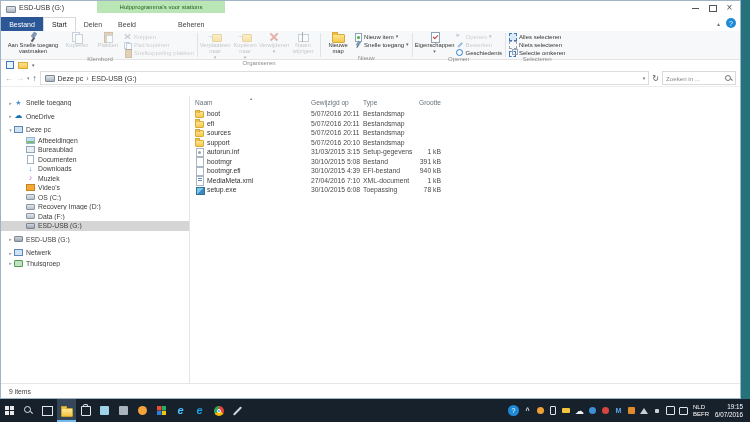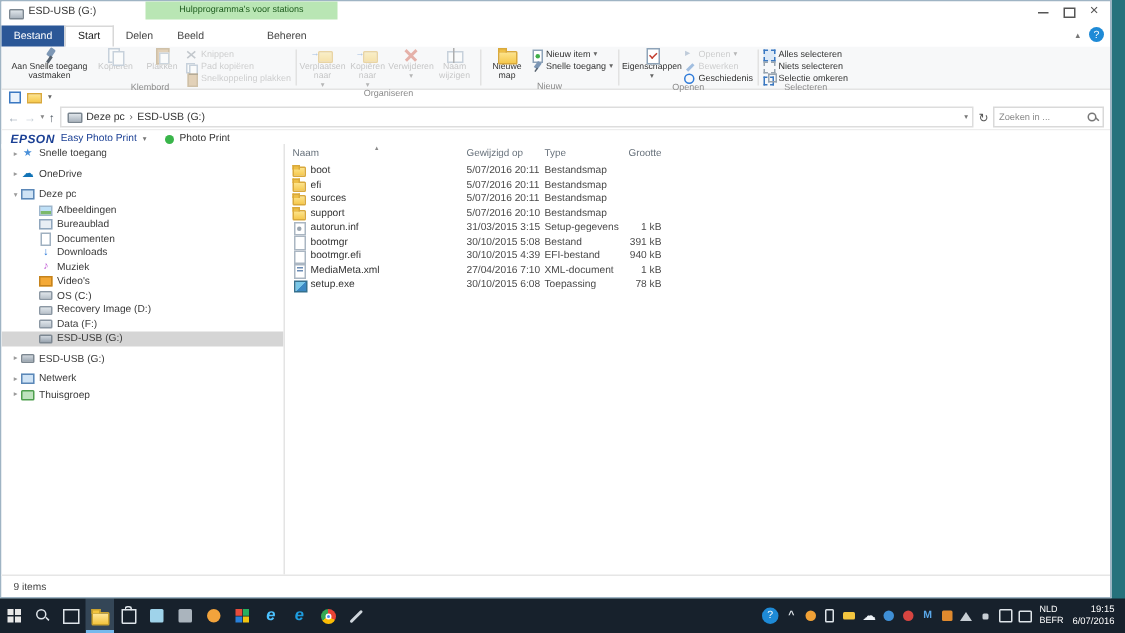--- a/index.html
+++ b/index.html
@@ -398,27 +398,20 @@
         <span class="acrumb">ESD-USB (G:)</span>
         <span class="addr-dd">▾</span>
       </div>
       <span class="nav refresh">↻</span>
       <div class="searchbox">
         <span class="search-text">Zoeken in ...</span>
         <span class="mag"></span>
       </div>
     </div>
 
-    <div class="epsonrow">
-      <span class="ep-brand">EPSON</span>
-      <span class="ep-prod">Easy Photo Print</span>
-      <span class="ep-dd">▾</span>
-      <span class="ep-dot"></span>
-      <span class="ep-action">Photo Print</span>
-    </div>
 
     <div class="main">
       <div class="sidebar">
         <div>
             <div class="sb-row" style="padding-left: 6px;">
               <span class="sb-chev">▸</span>
               <span class="sbi sbi-star"></span>
               <span class="sb-label">Snelle toegang</span>
             </div>
             <div class="sb-row" style="padding-left: 6px; margin-top: 4px;">

